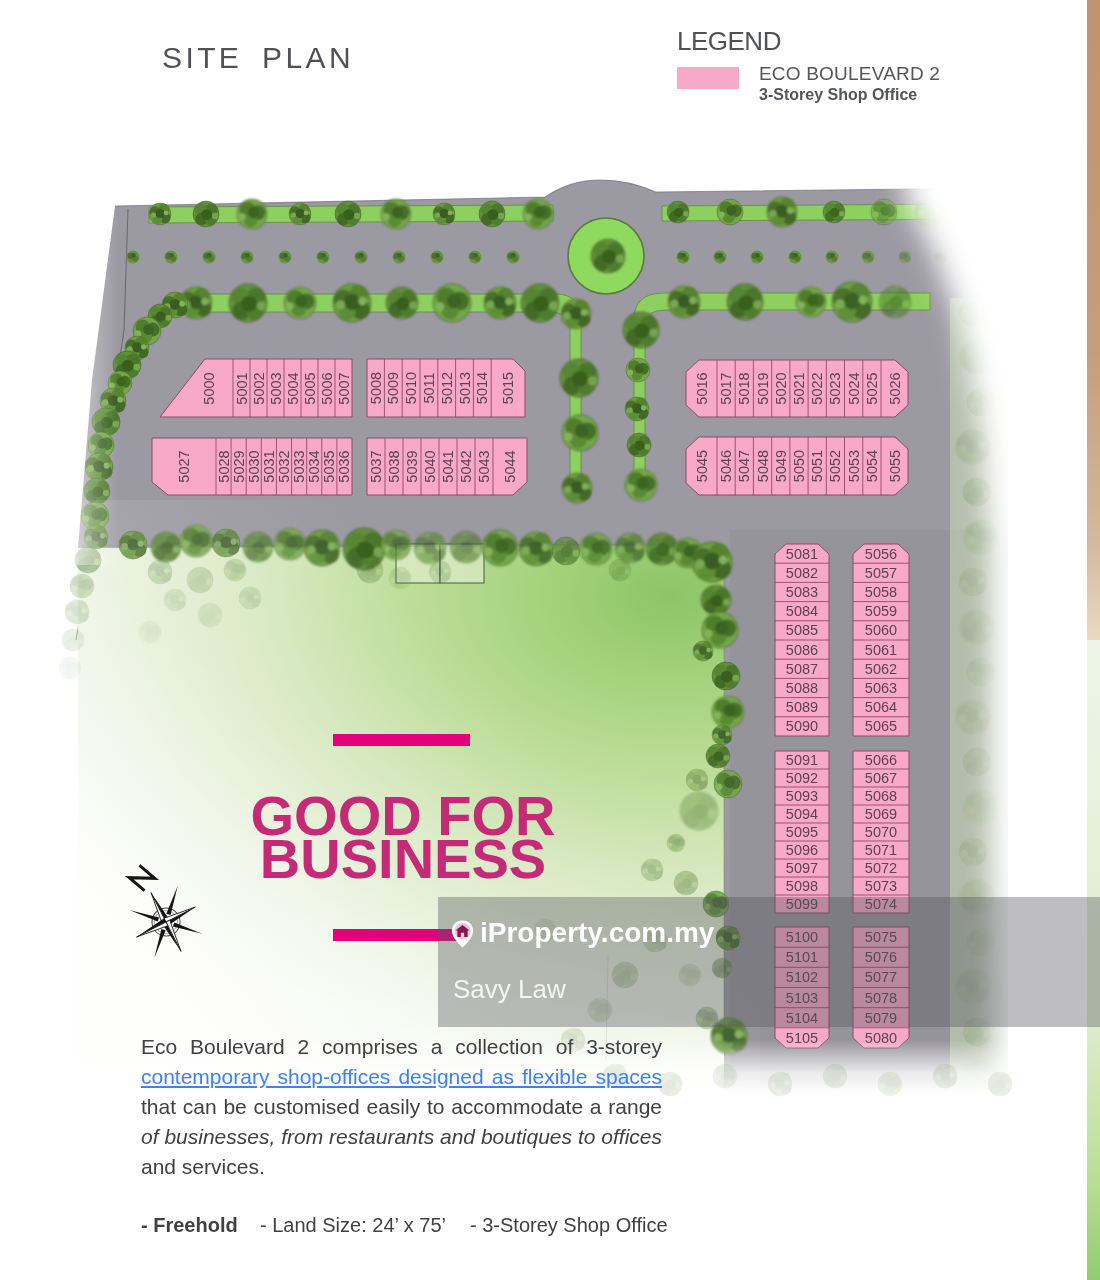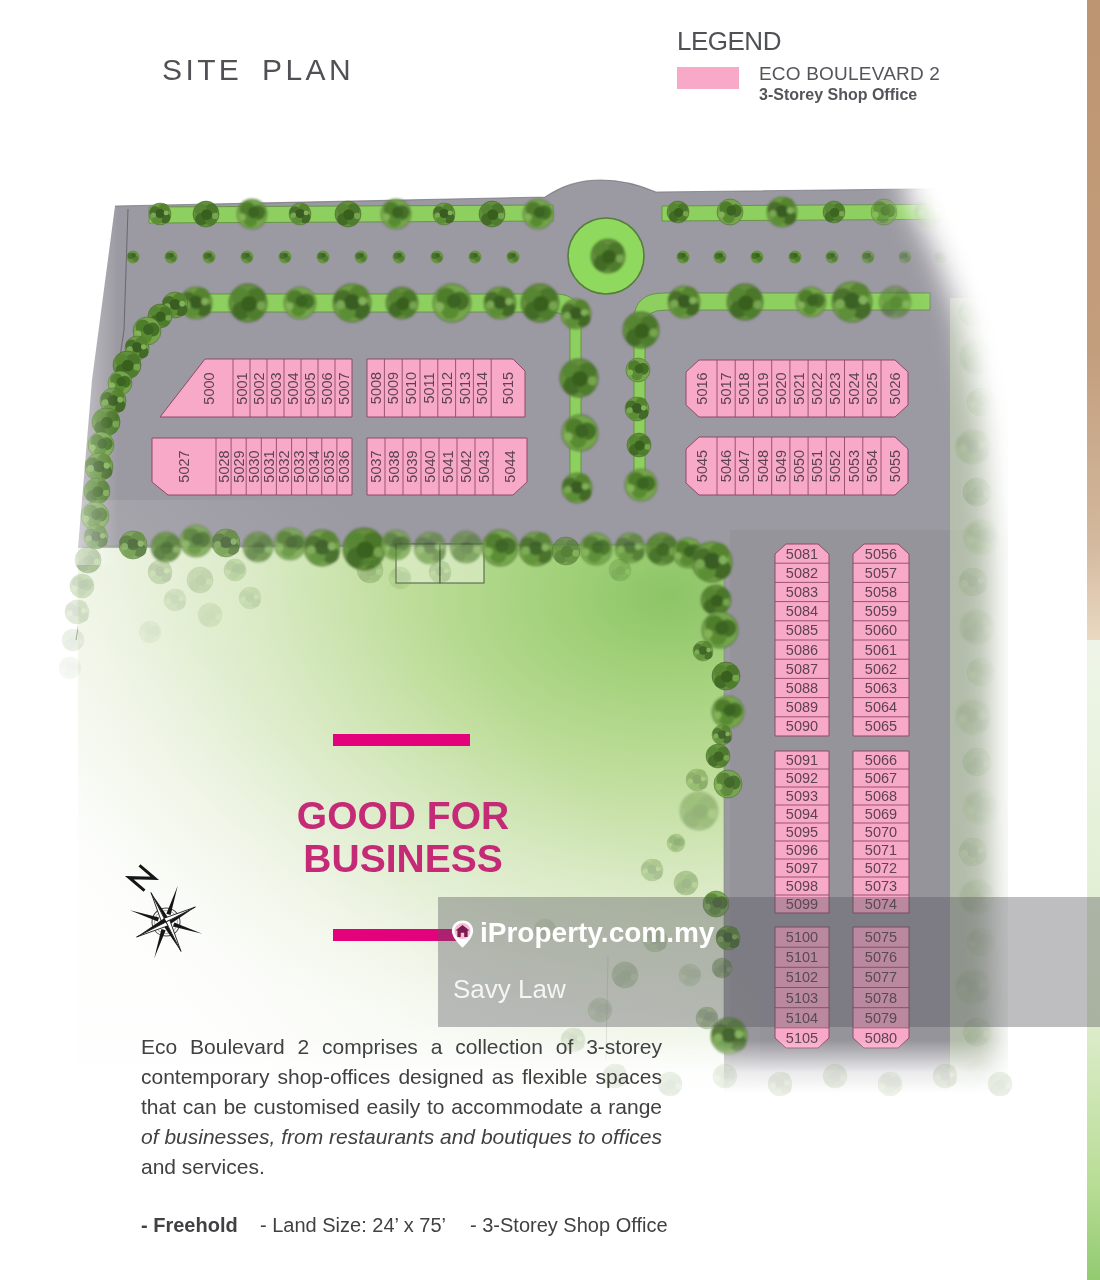--- a/index.html
+++ b/index.html
@@ -561,34 +561,34 @@
   <path d="M-33 0 L0 -4.2 L0 0 Z" fill="#151515"></path>
         <path d="M-33 0 L0 4.2 L0 0 Z" fill="#fff" stroke="#151515" stroke-width="0.8"></path>
  </g>
 </g>
 
 <g transform="translate(34,33) rotate(-50)" stroke="#151515" stroke-width="3" fill="none">
  <path d="M-8 10 L-8 -10 L8 10 L8 -10"></path>
 </g>
 </svg>
 
-<div class="abs" style="left:162px;top:41px;font-size:30px;color:#505156;letter-spacing:3.4px;word-spacing:8px;margin-top:12px;">SITE PLAN</div>
+<div class="abs" style="left:162px;top:41px;font-size:30px;color:#505156;letter-spacing:3.4px;word-spacing:8px;">SITE PLAN</div>
 
 <div class="abs" style="left:677px;top:26px;font-size:26px;color:#505156;letter-spacing:-0.5px;">LEGEND</div>
 
 <div class="abs" style="left:677px;top:67px;width:62px;height:22px;background:#f9a9c8;"></div>
 
 <div class="abs" style="left:759px;top:63px;font-size:19px;font-weight:normal;color:#54555a;letter-spacing:0.2px;">ECO BOULEVARD 2</div>
 
 <div class="abs" style="left:759px;top:86px;font-size:16px;font-weight:bold;color:#54555a;letter-spacing:0;">3-Storey Shop Office</div>
 
 <div class="abs" style="left:333px;top:734px;width:137px;height:12px;background:#e3017c;"></div>
 
-<div class="abs" style="left:153px;top:794px;width:500px;text-align:center;font-size:39px;line-height:43px;font-weight:bold;color:#c42a76;">GOOD FOR<br>BUSINESS</div>
+<div class="abs" style="left:153px;top:794px;width:500px;text-align:center;font-size:56px;line-height:43px;font-weight:bold;color:#c42a76;">GOOD FOR<br>BUSINESS</div>
 
 <div class="abs" style="left:141px;top:1035px;width:521px;font-size:21px;line-height:24px;color:#414144;text-align:justify;text-align-last:justify;">Eco Boulevard 2 comprises a collection of 3-storey</div>
-<div class="abs" style="left:141px;top:1065px;width:521px;font-size:21px;line-height:24px;color:#404040;text-align:justify;text-align-last:justify;">contemporary shop-offices designed as flexible spaces</div>
+<div class="abs" style="left:141px;top:1065px;width:521px;font-size:21px;line-height:24px;color:#3b82f6;text-align:justify;text-align-last:justify;text-decoration:underline;">contemporary shop-offices designed as flexible spaces</div>
 <div class="abs" style="left:141px;top:1095px;width:521px;font-size:21px;line-height:24px;color:#414144;text-align:justify;text-align-last:justify;">that can be customised easily to accommodate a range</div>
 <div class="abs" style="left:141px;top:1125px;width:521px;font-size:21px;line-height:24px;color:#414144;text-align:justify;text-align-last:justify;font-style:italic;">of businesses, from restaurants and boutiques to offices</div>
 <div class="abs" style="left:141px;top:1155px;width:521px;font-size:21px;line-height:24px;color:#414144;">and services.</div>
 
 <div class="abs" style="left:141px;top:1214px;font-size:20px;color:#414144;font-weight:bold;">- Freehold</div>
 <div class="abs" style="left:260px;top:1214px;font-size:20px;color:#414144;">- Land Size: 24’ x 75’</div>
 <div class="abs" style="left:470px;top:1214px;font-size:20px;color:#414144;">- 3-Storey Shop Office</div>
 </body></html>

